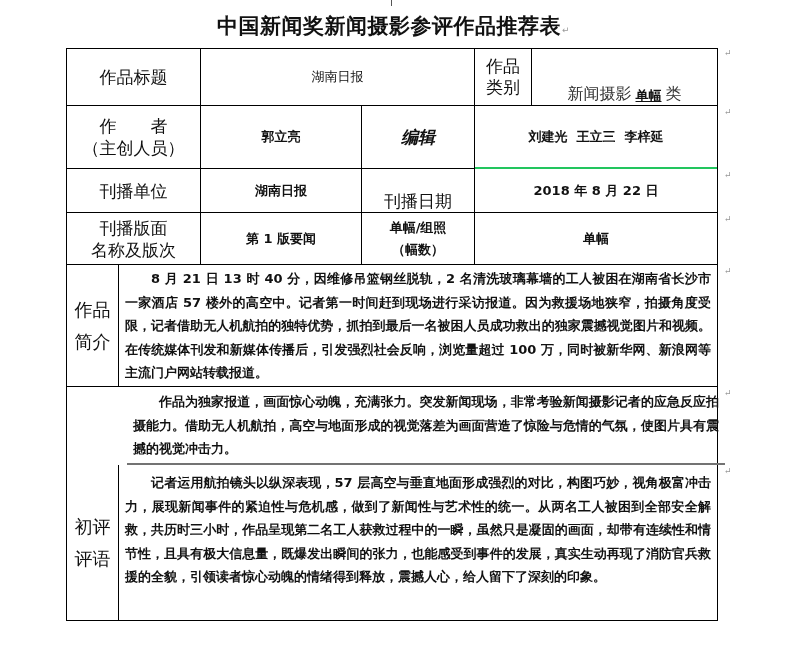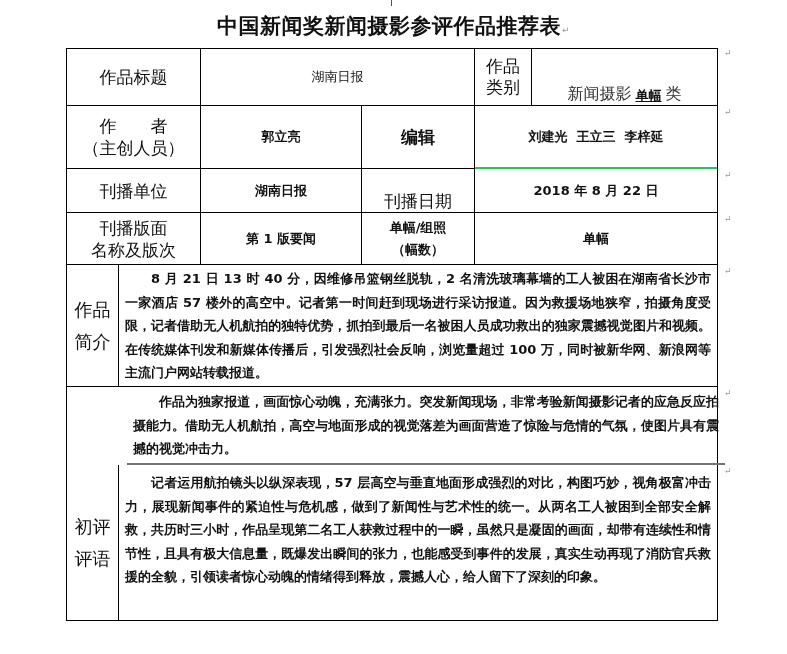--- a/index.html
+++ b/index.html
@@ -52,21 +52,21 @@
       <span>类</span>
   </div>
 
   <div class="cell hl lbl" style="left:0;top:57px;width:134px;height:63px;flex-direction:column;">
     <span>作　　者</span>
     <span>（主创人员）</span>
   </div>
   <div class="cell hl val" style="left:134px;top:57px;width:161px;height:63px;">
     <span>郭立亮</span>
   </div>
-  <div class="cell hl lbl" style="left:295px;top:57px;width:113px;height:63px;font-weight:bold;">
+  <div class="cell hl lbl" style="left:295px;top:57px;width:113px;height:63px;font-weight:bold;font-style:italic;">
     <span>编辑</span>
   </div>
   <div class="cell val" style="left:408px;top:57px;width:242px;height:63px;border-bottom:2px solid #22c55e;white-space:pre;">
     <span>刘建光  王立三  李梓延</span>
   </div>
 
   <div class="cell hl lbl" style="left:0;top:120px;width:134px;height:44px;">
     <span>刊播单位</span>
   </div>
   <div class="cell hl val" style="left:134px;top:120px;width:161px;height:44px;">

